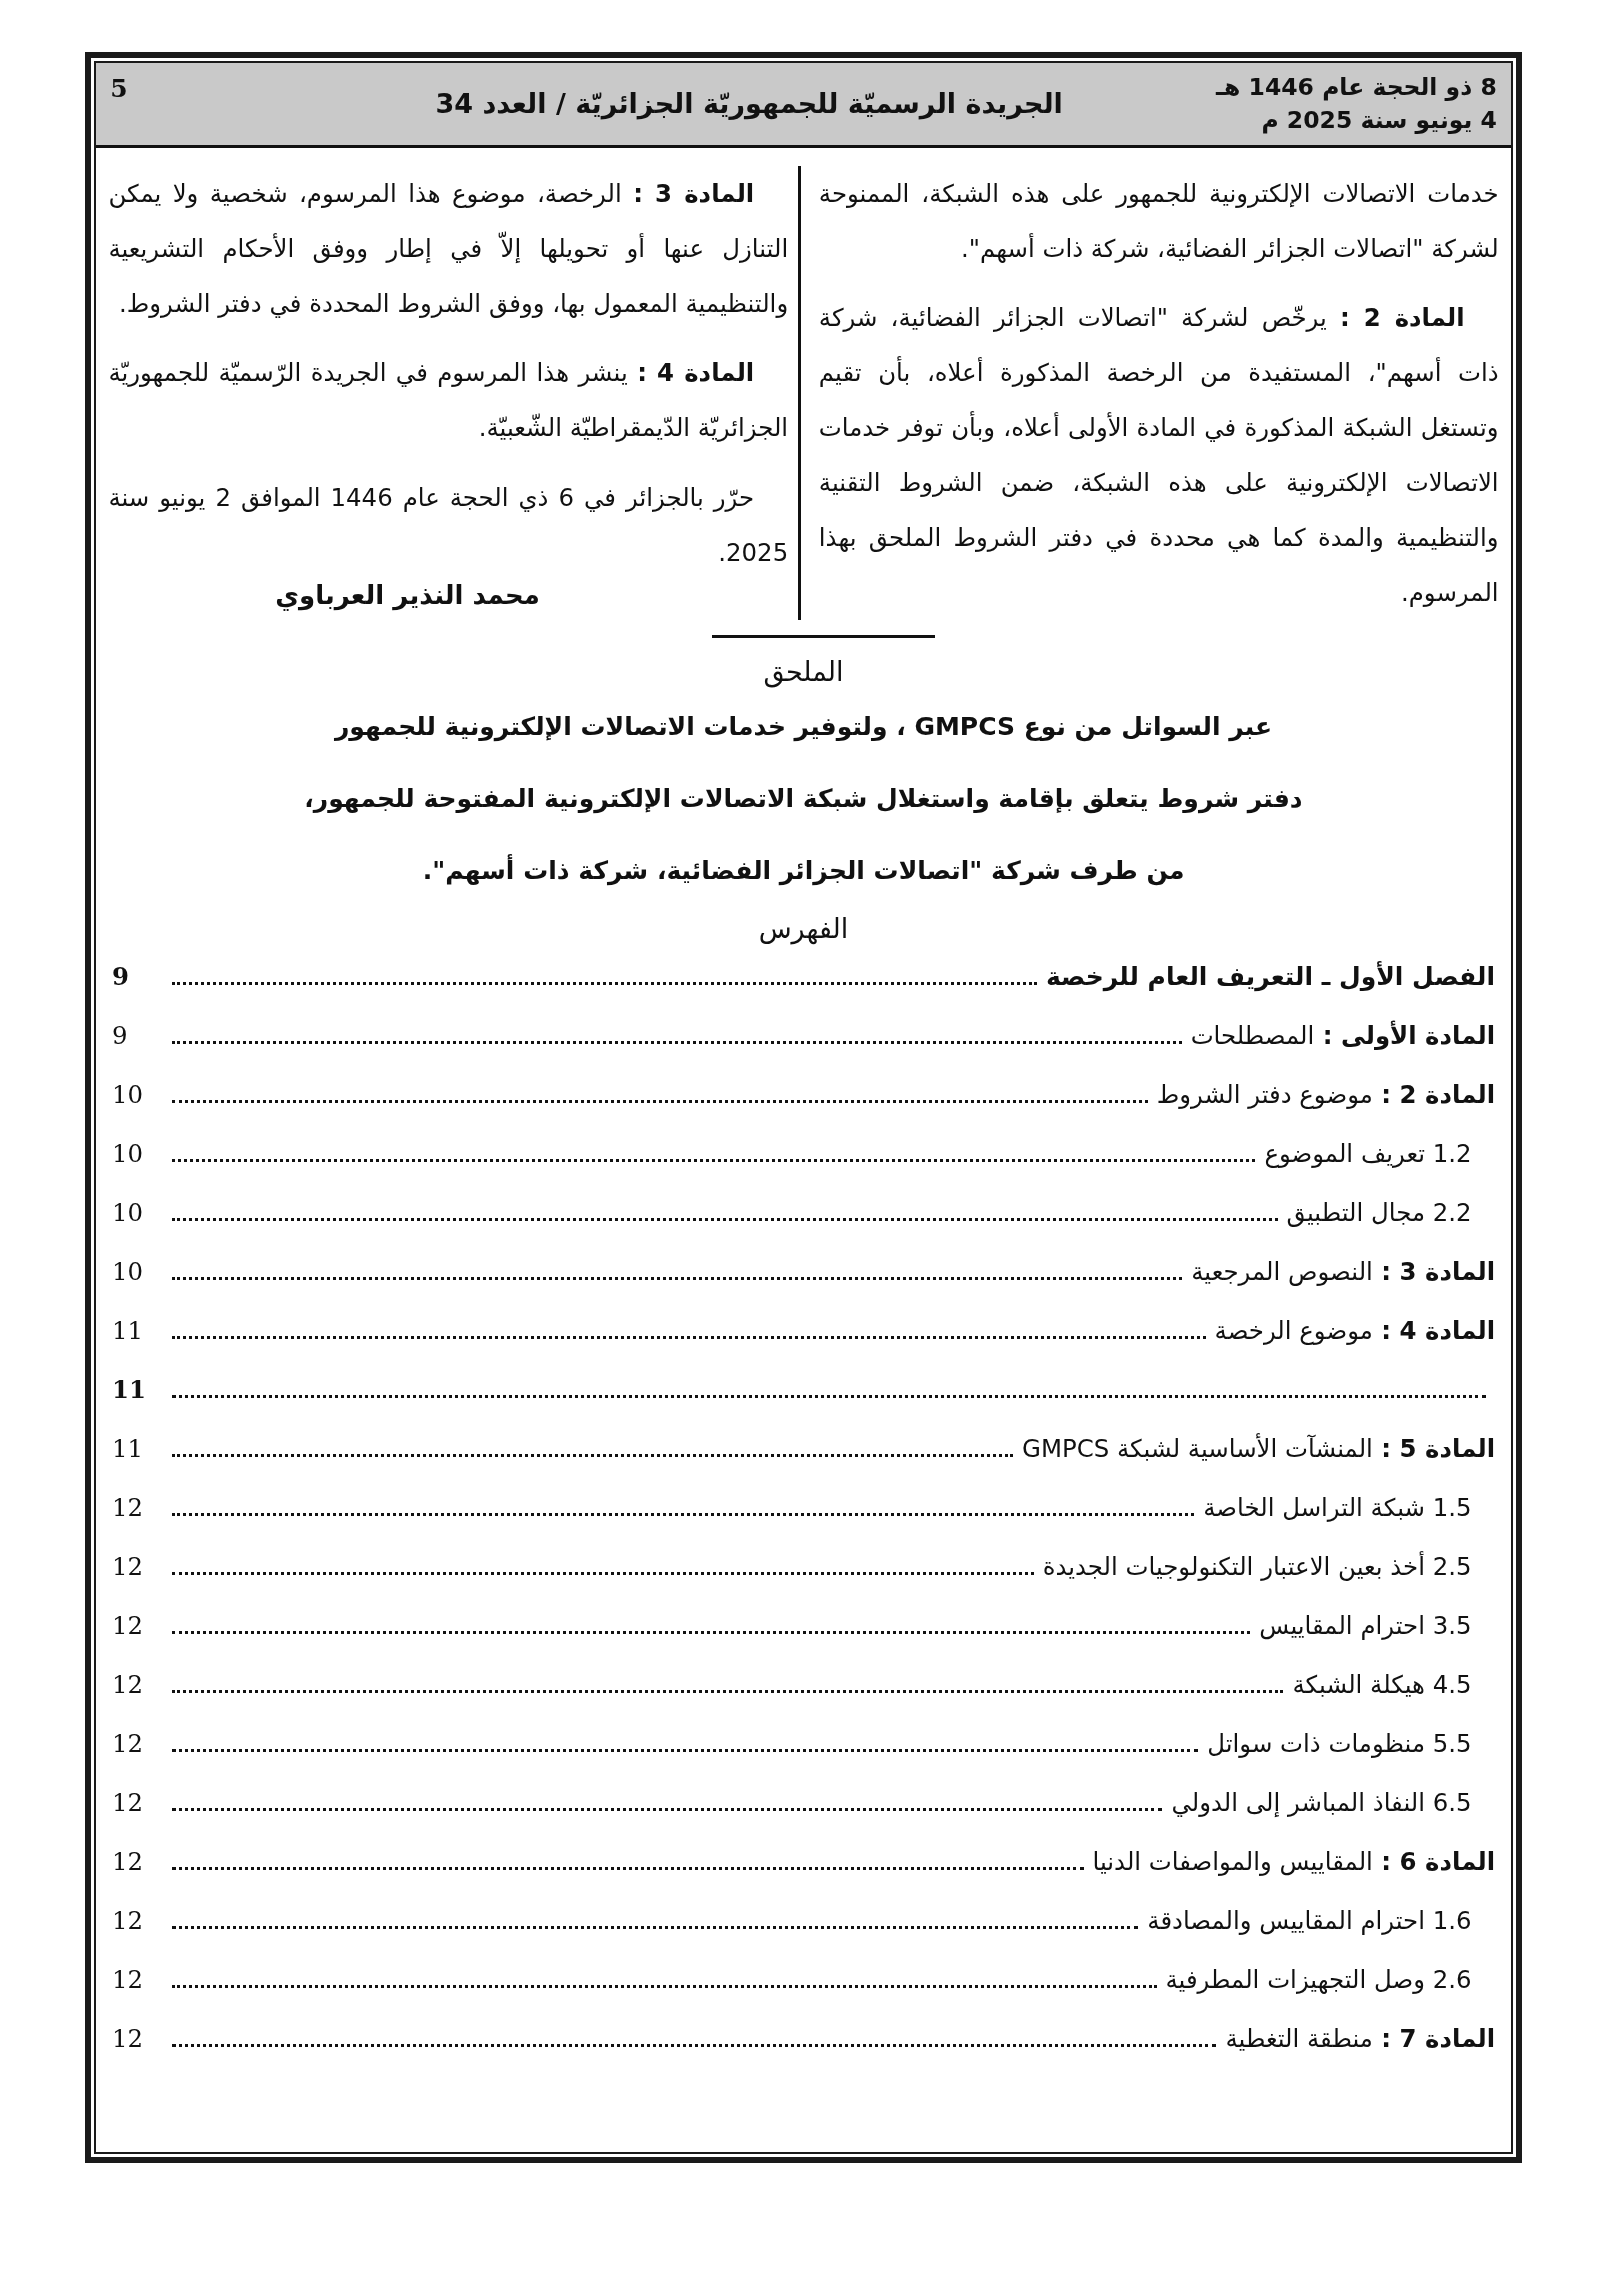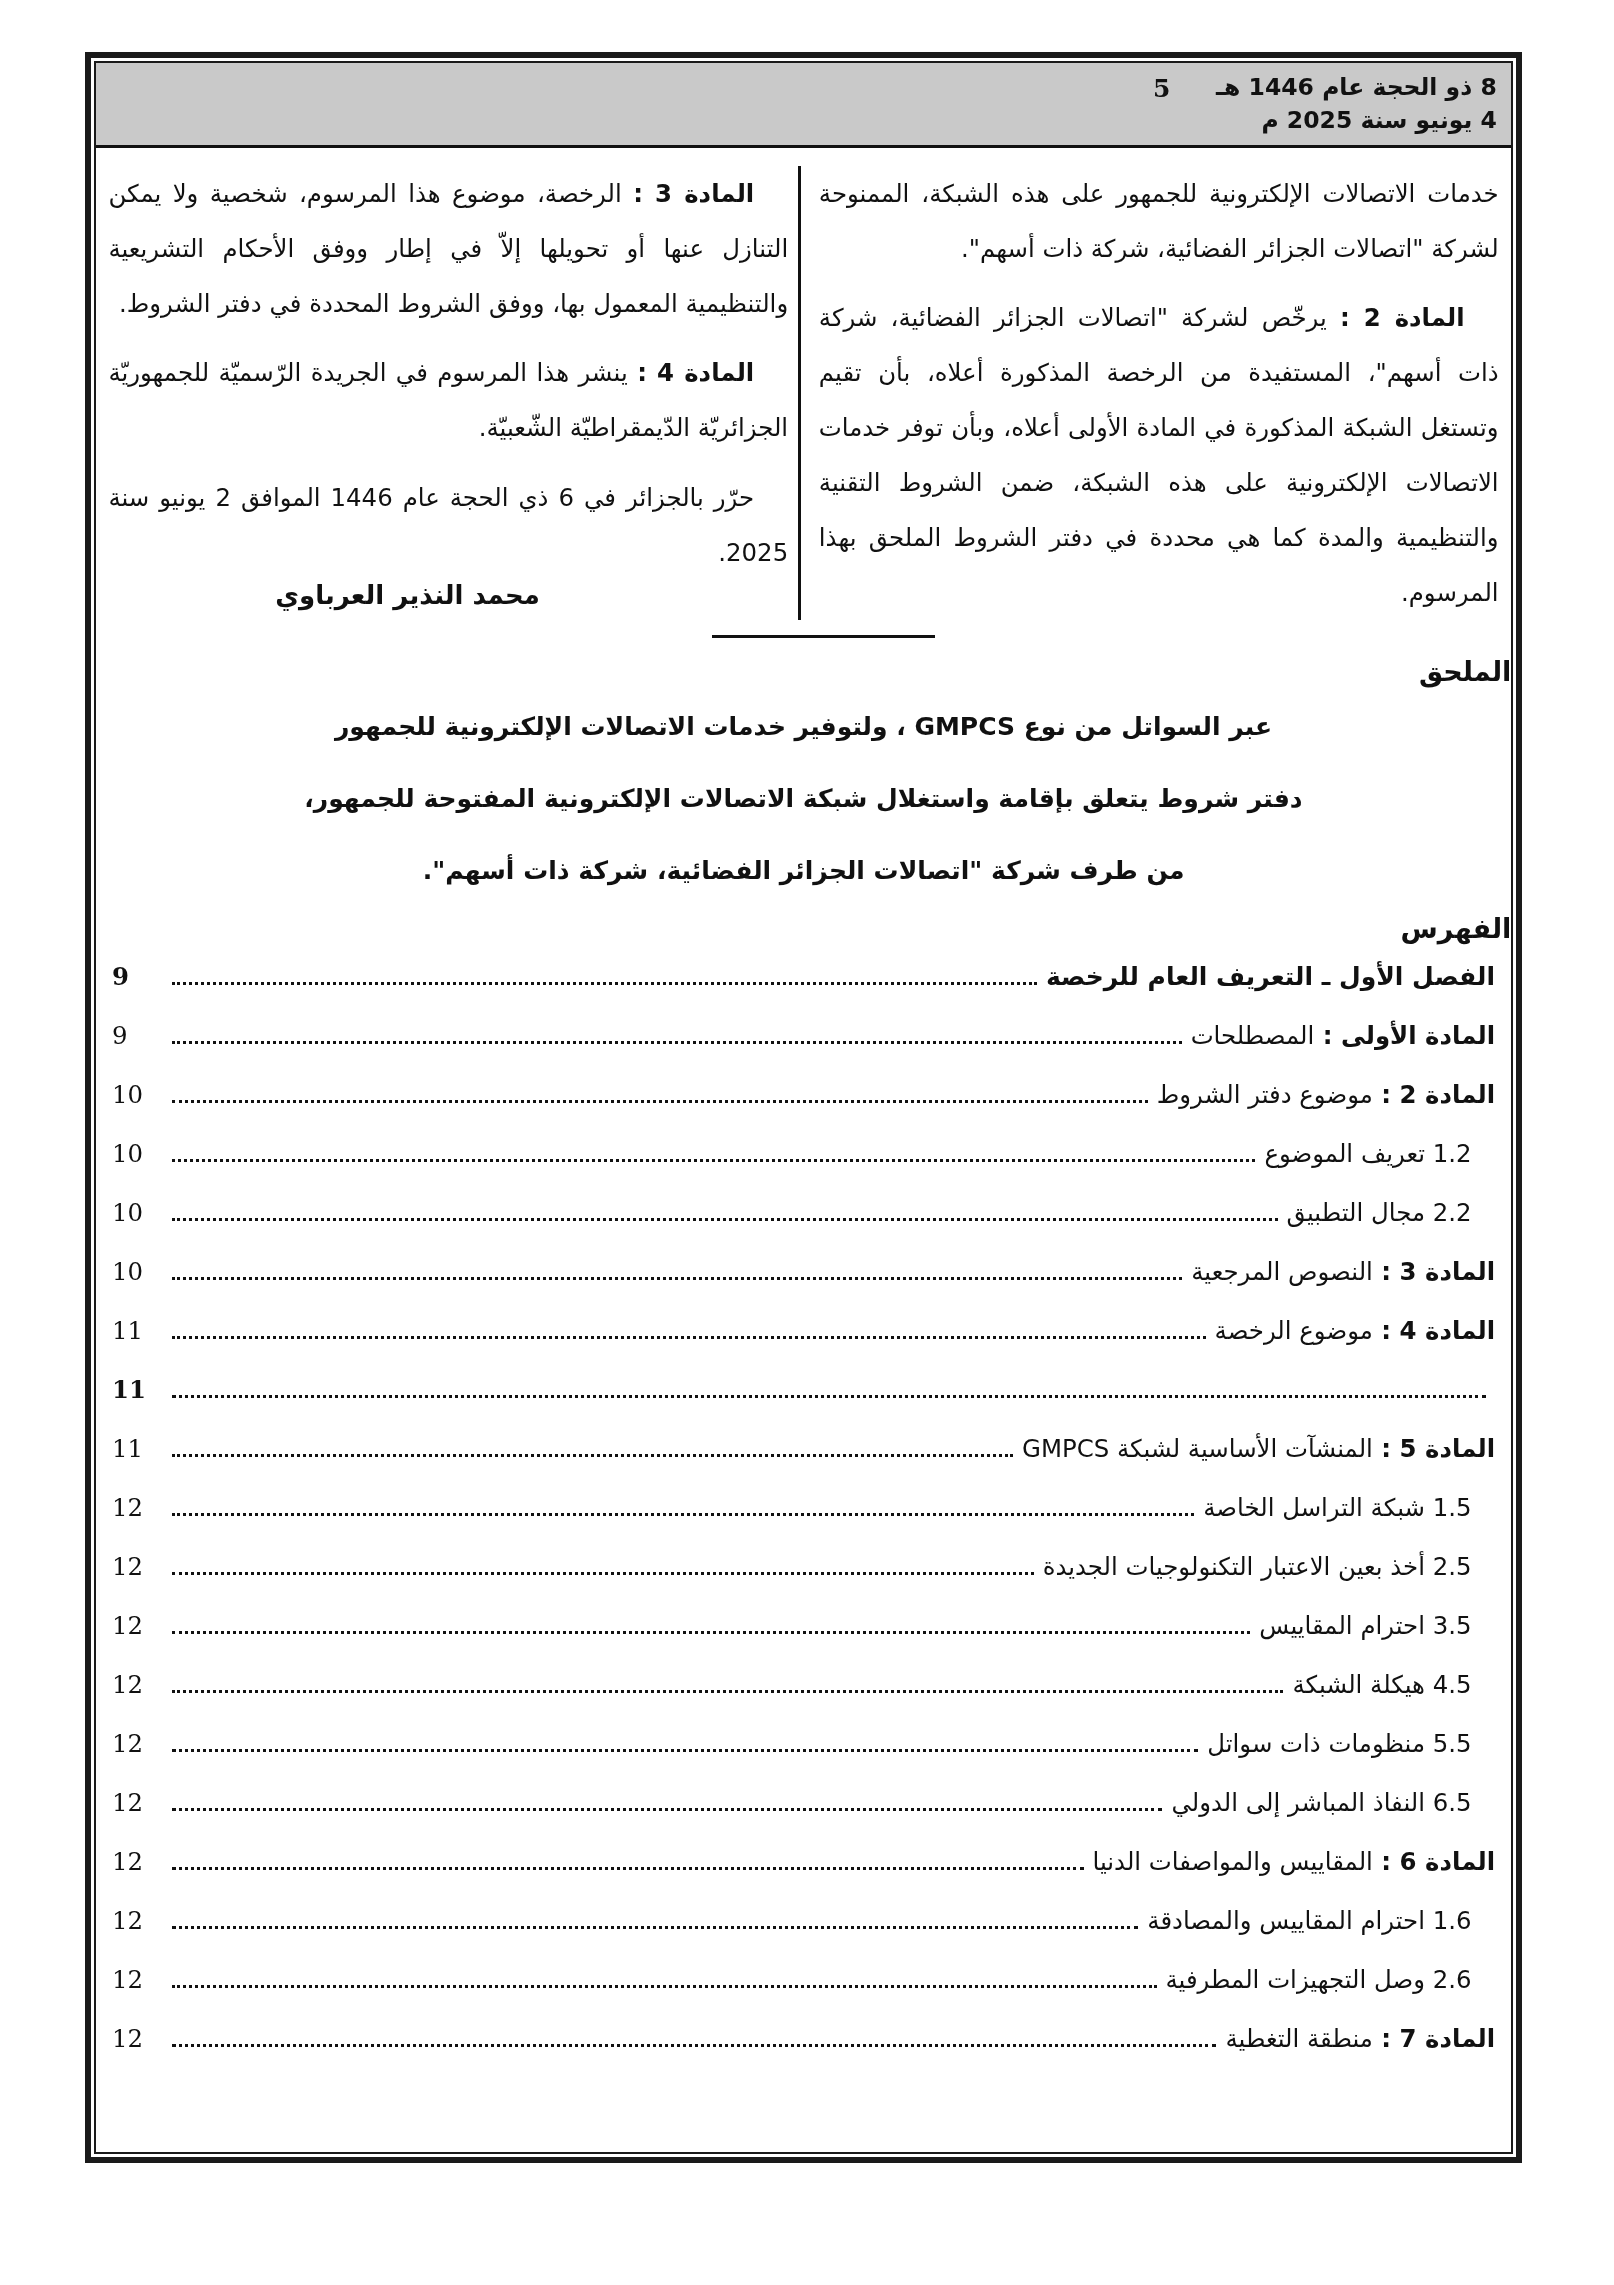--- a/index.html
+++ b/index.html
@@ -44,21 +44,21 @@
     width:60%; margin-left:auto; margin-right:26%; text-align:center;
     white-space:nowrap;
   }
   
   .section-rule {
     width:223px; height:3.6px; background:#111; border:none;
     margin:14.5px auto 0 auto; transform:translateX(20px);
   }
   
   .annex-heading, .toc-heading {
-    text-align:right; font-weight:bold; font-size:27px; margin-top:14.5px; line-height:38px;
+    text-align:center; font-weight:normal; font-size:27px; margin-top:14.5px; line-height:38px;
   }
   .annex-title { text-align:center; font-weight:bold; font-size:25px; line-height:72px; direction:rtl; }
   .toc-heading { margin-top:3.6px; }
   
   .toc { padding:12.7px 16.3px 0 16.3px; }
   .toc-row {
     display:flex; direction:rtl; align-items:flex-end;
     height:32px; margin-bottom:27px; font-size:24.4px; line-height:32px;
   }
   .toc-title { white-space:nowrap; }
@@ -77,20 +77,21 @@
 <body>
 
 <div class="frame-outer">
   <div class="frame-gap">
 
     <div class="masthead">
       <div class="mast-dates">
         <div>8 ذو الحجة عام 1446 هـ</div>
         <div>4 يونيو سنة 2025 م</div>
       </div>
+      <div class="mast-title">الجريدة الرسميّة للجمهوريّة الجزائريّة / العدد 34</div>
       <div class="mast-pagenum">5</div>
     </div>
 
     <div class="decree">
       <div class="col col-right">
         <p class="para">خدمات الاتصالات الإلكترونية للجمهور على هذه الشبكة، الممنوحة لشركة "اتصالات الجزائر الفضائية، شركة ذات أسهم".</p>
         <p class="para indent"><b>المادة 2 :</b><span> يرخّص لشركة "اتصالات الجزائر الفضائية، شركة ذات أسهم"، المستفيدة من الرخصة المذكورة أعلاه، بأن تقيم وتستغل الشبكة المذكورة في المادة الأولى أعلاه، وبأن توفر خدمات الاتصالات الإلكترونية على هذه الشبكة، ضمن الشروط التقنية والتنظيمية والمدة كما هي محددة في دفتر الشروط الملحق بهذا المرسوم.</span></p>
       </div>
       <div class="col-divider"></div>
       <div class="col col-left">

